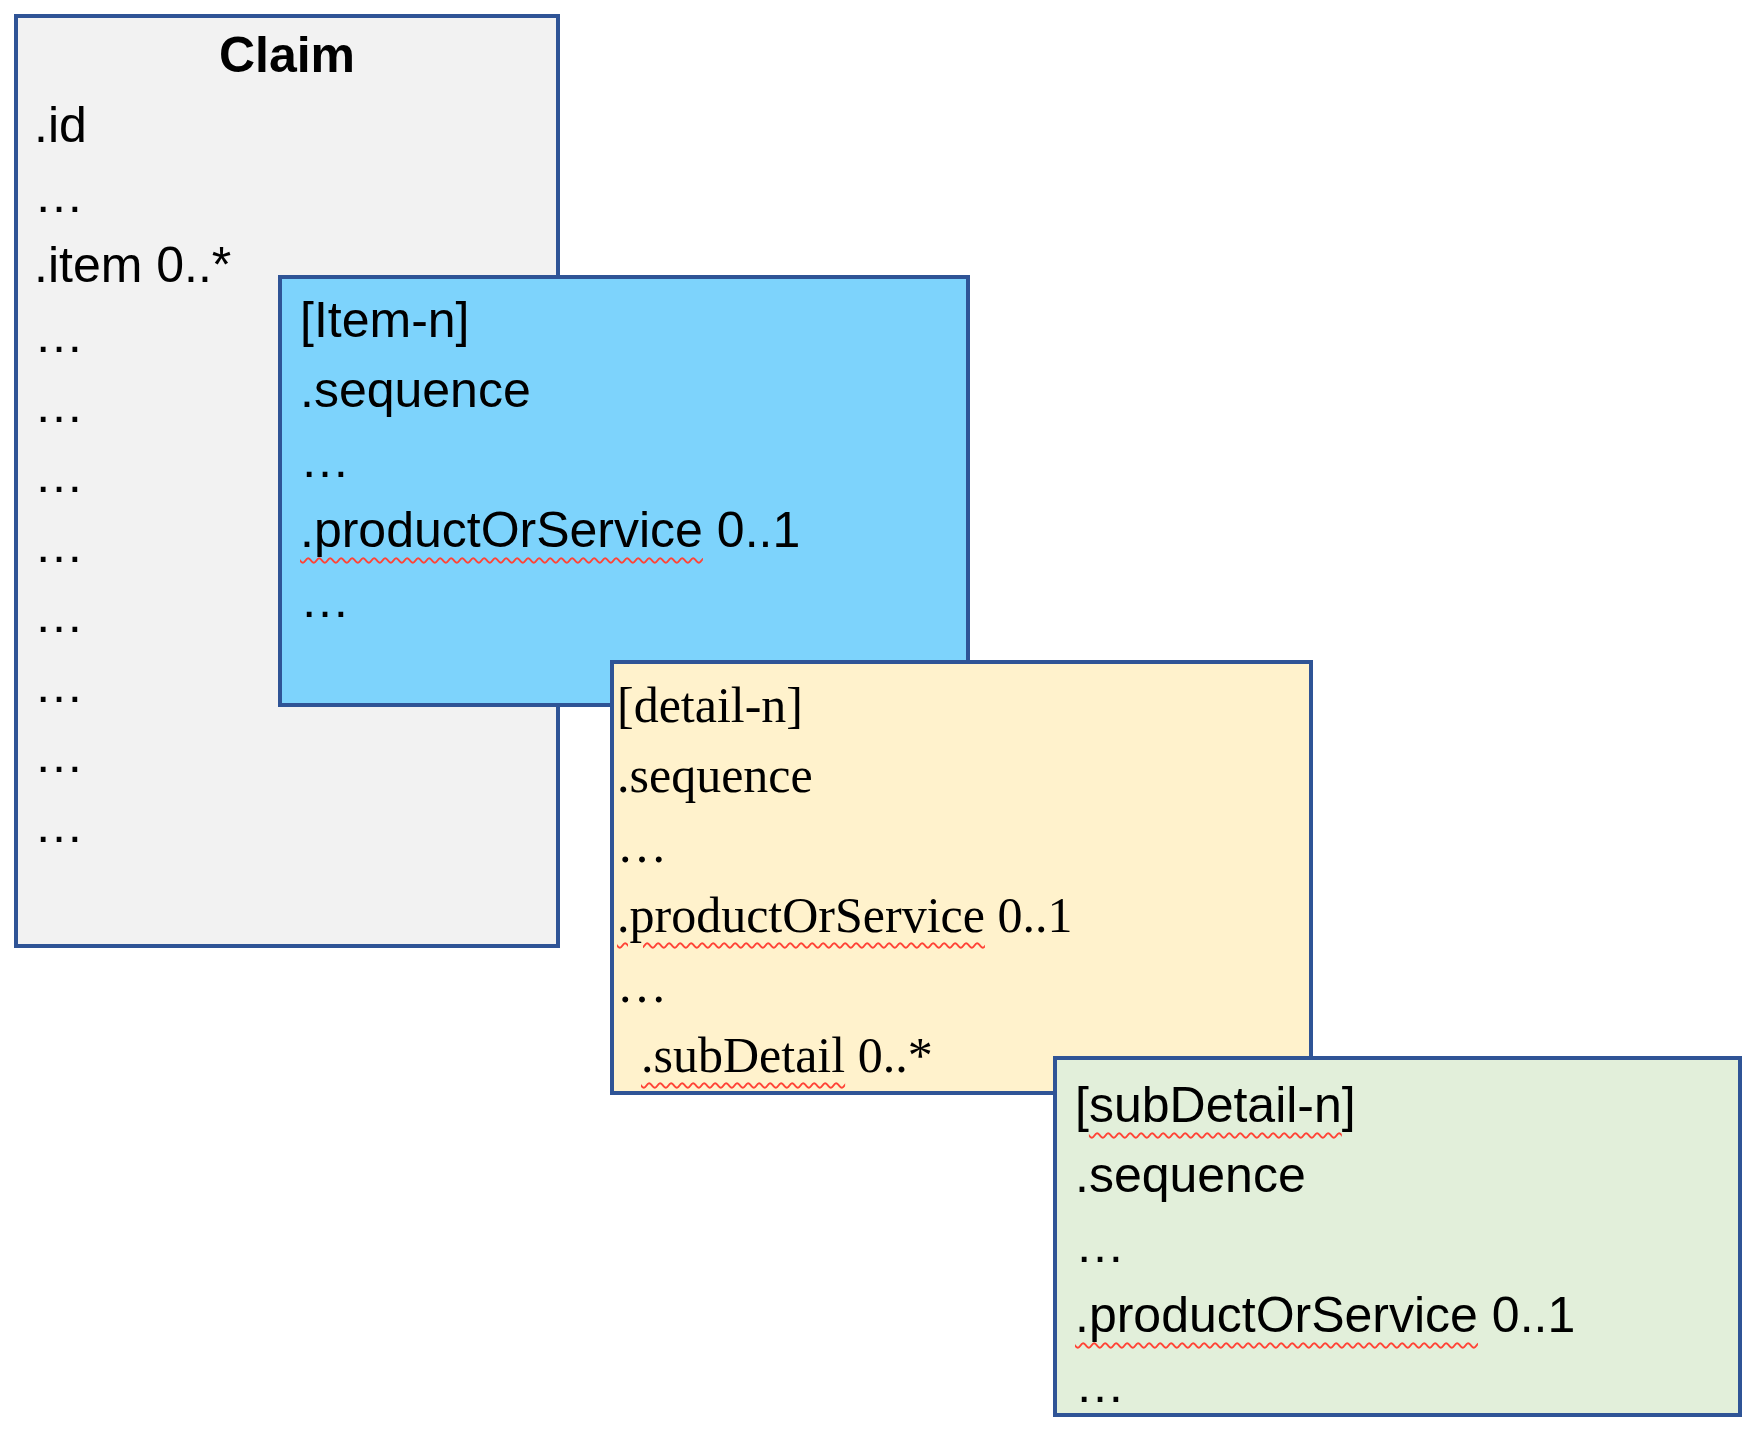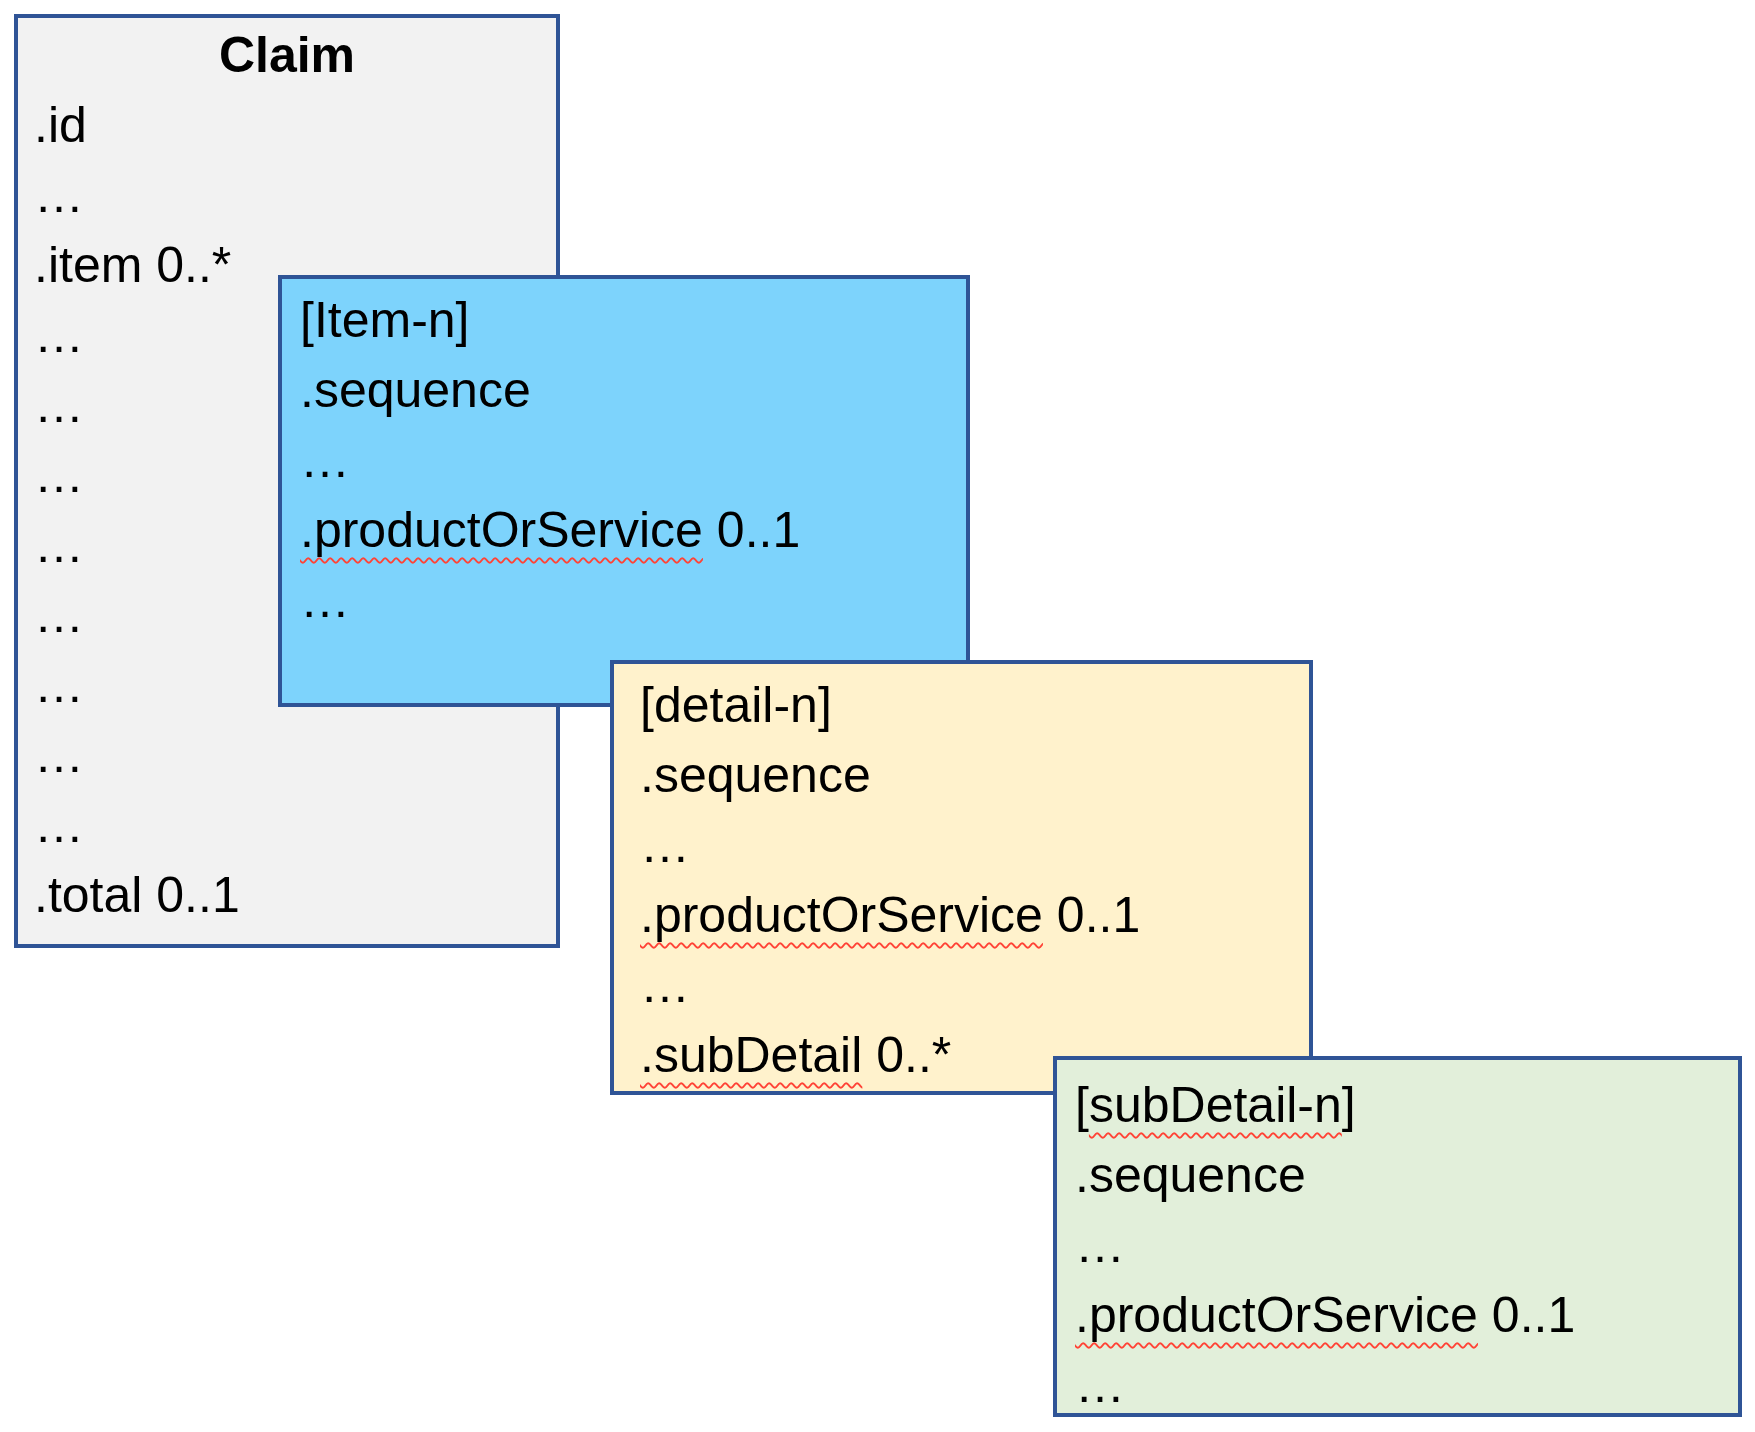--- a/index.html
+++ b/index.html
@@ -37,21 +37,22 @@
   #box-item {
     left: 278px; top: 275px;
     width: 692px; height: 432px;
     z-index: 2;
     padding: 6px 18px 0 18px;
   }
   #box-detail {
     left: 610px; top: 660px;
     width: 703px; height: 435px;
     z-index: 3;
-    padding: 6px 14px 0 26px;
+    padding: 6px 14px 0 3px;
+    font-family: Liberation Serif, serif;
   }
   #box-subdetail {
     left: 1053px; top: 1056px;
     width: 689px; height: 361px;
     z-index: 4;
     padding: 10px 8px 0 18px;
   }
 </style>
 </head>
 <body>
@@ -64,38 +65,37 @@
     <div class="line"><span>…</span></div>
     <div class="line"><span>.item 0..*</span></div>
     <div class="line"><span>…</span></div>
     <div class="line"><span>…</span></div>
     <div class="line"><span>…</span></div>
     <div class="line"><span>…</span></div>
     <div class="line"><span>…</span></div>
     <div class="line"><span>…</span></div>
     <div class="line"><span>…</span></div>
     <div class="line"><span>…</span></div>
-    <div class="line"><span>.total 0..1</span></div>
   </div>
 
   <div class="box" id="box-item" style="background-color: #7dd3fc;">
     <div class="line"><span>[Item-n]</span></div>
     <div class="line"><span>.sequence</span></div>
     <div class="line"><span>…</span></div>
     <div class="line"><span class="squiggle" style="text-decoration-color: rgb(255, 67, 54);">.productOrService</span><span> 0..1</span></div>
     <div class="line"><span>…</span></div>
   </div>
 
   <div class="box" id="box-detail" style="background-color: rgb(255, 242, 204);">
     <div class="line"><span>[detail-n]</span></div>
     <div class="line"><span>.sequence</span></div>
     <div class="line"><span>…</span></div>
     <div class="line"><span class="squiggle" style="text-decoration-color: rgb(255, 67, 54);">.productOrService</span><span> 0..1</span></div>
     <div class="line"><span>…</span></div>
-    <div class="line"><span class="squiggle" style="text-decoration-color: rgb(255, 67, 54);">.subDetail</span><span> 0..*</span></div>
+    <div class="line"><span class="squiggle" style="text-decoration-color: rgb(255, 67, 54); margin-left: 24px;">.subDetail</span><span> 0..*</span></div>
   </div>
 
   <div class="box" id="box-subdetail" style="background-color: rgb(226, 239, 218);">
     <div class="line"><span>[</span><span class="squiggle" style="text-decoration-color: rgb(255, 67, 54);">subDetail-n</span><span>]</span></div>
     <div class="line"><span>.sequence</span></div>
     <div class="line"><span>…</span></div>
     <div class="line"><span class="squiggle" style="text-decoration-color: rgb(255, 67, 54);">.productOrService</span><span> 0..1</span></div>
     <div class="line"><span>…</span></div>
   </div>
 

